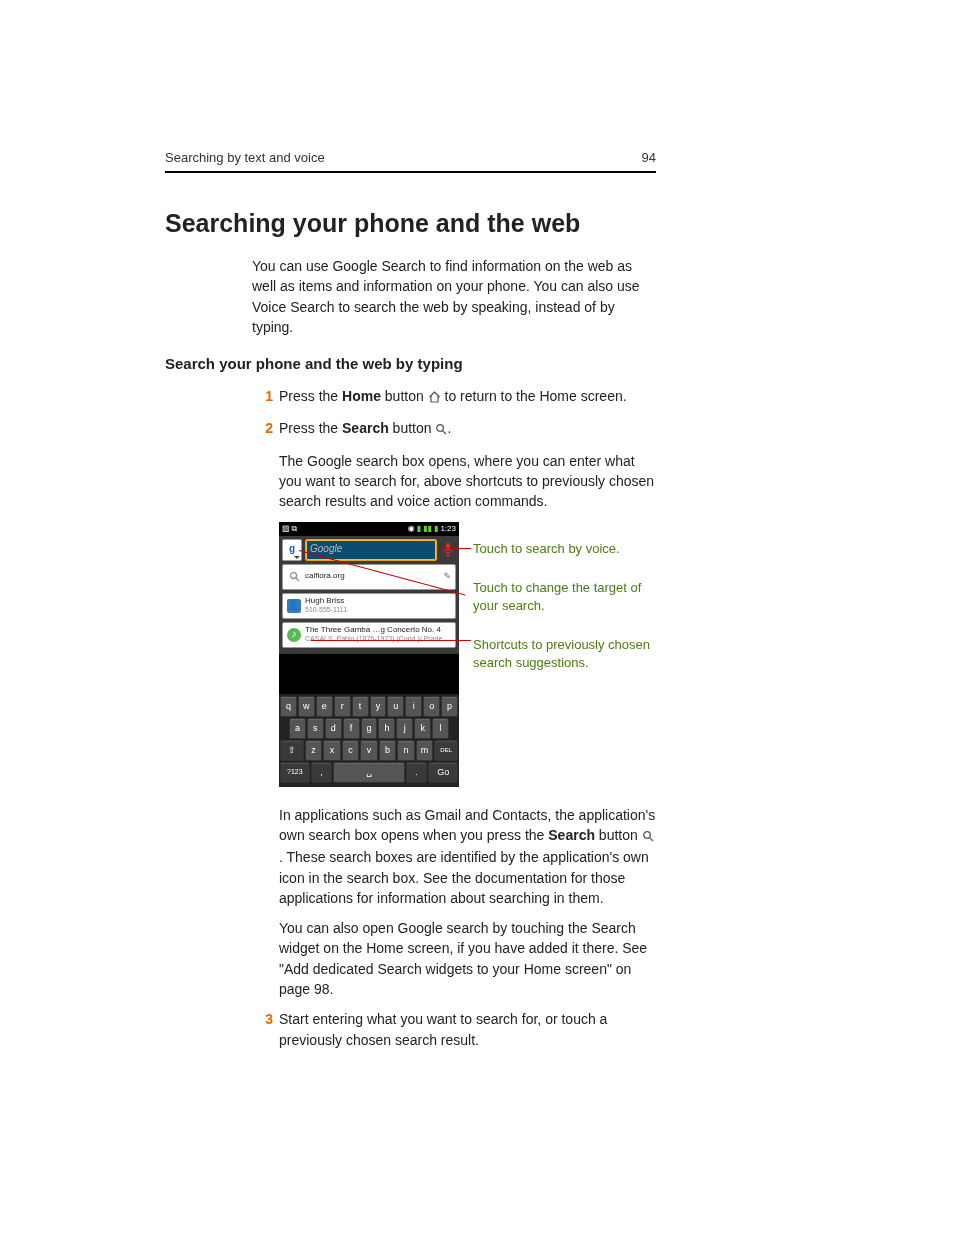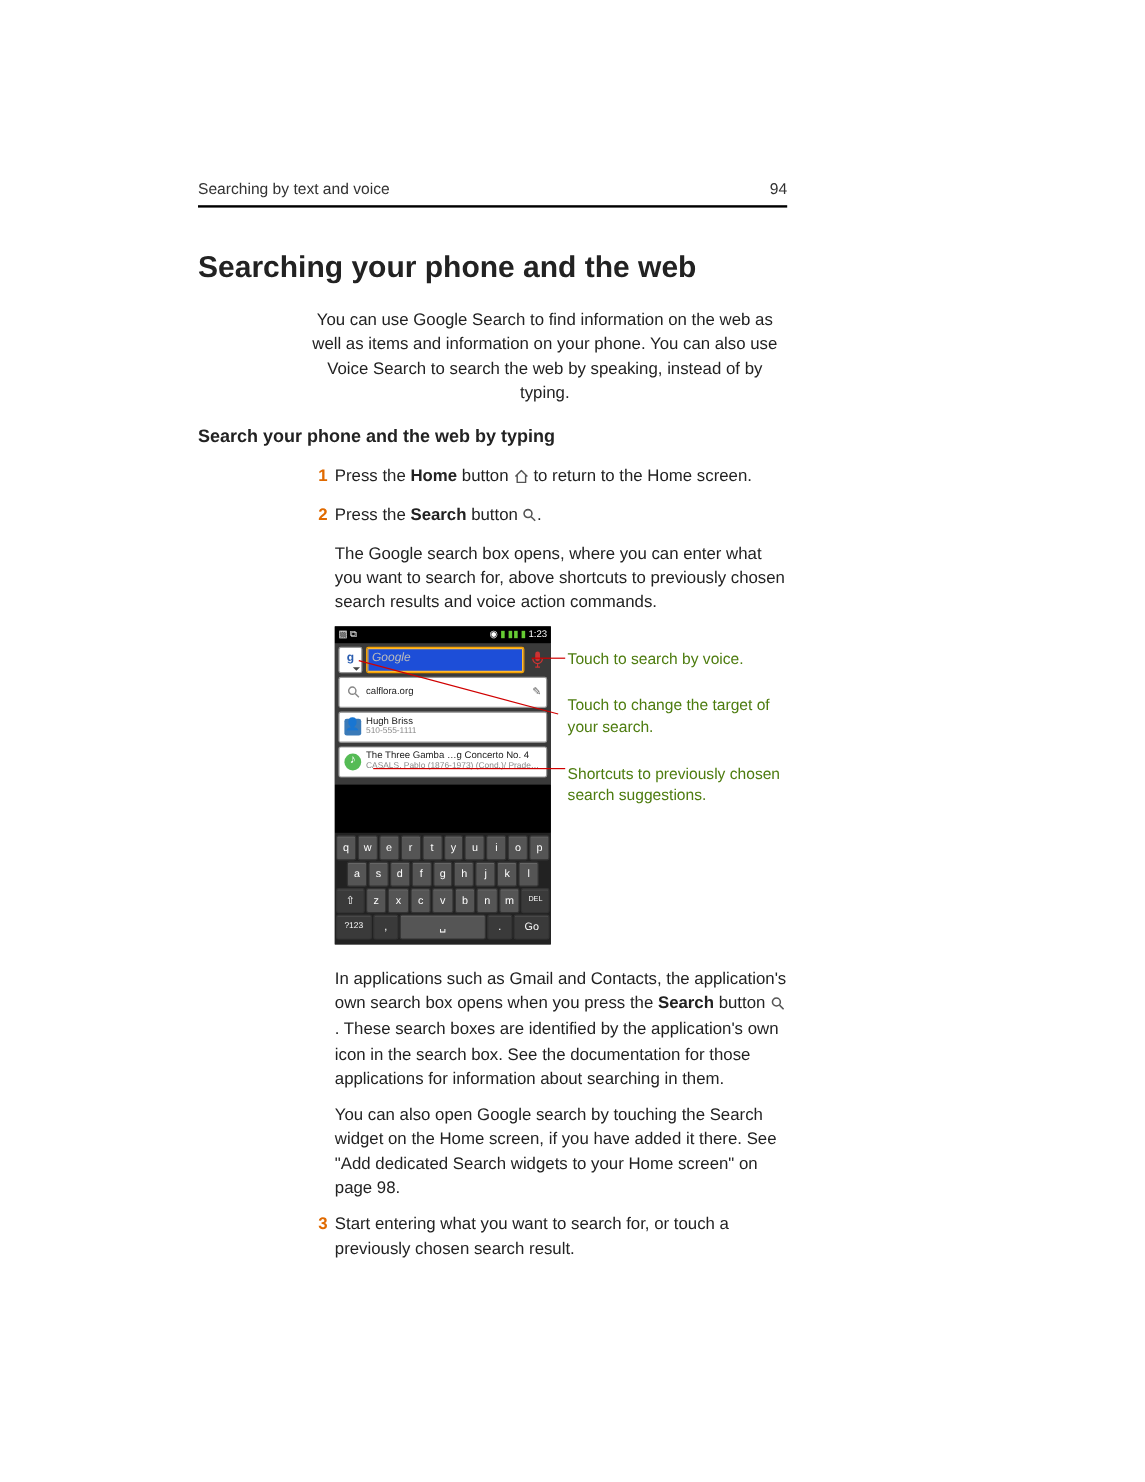--- a/index.html
+++ b/index.html
@@ -29,21 +29,20 @@
   h1.page-title {
     font-size: 25px;
     font-weight: bold;
     margin: 0 0 18px 0;
     color: #222;
   }
   .intro {
     margin-left: 87px;
     font-size: 14px;
     line-height: 1.45;
-    text-align: center;
   }
   .intro p { margin: 0 0 18px 0; }
   h2.section-title {
     font-size: 15px;
     font-weight: bold;
     margin: 14px 0 14px 0;
   }
   ol.steps {
     list-style: none;
     margin: 0 0 0 90px;
@@ -125,21 +124,21 @@
     content: "";
     border-left: 3px solid transparent;
     border-right: 3px solid transparent;
     border-top: 3px solid #444;
     position: absolute;
     bottom: 1px;
     right: 1px;
   }
   .search-input-box {
     flex: 1;
-    background: #1d4ed8;
+    background: #0c4a6e;
     border: 1px solid #f5a100;
     box-shadow: 0 0 0 1px #ffbb33 inset;
     border-radius: 2px;
     height: 20px;
     display: flex;
     align-items: center;
     padding: 0 4px;
     color: #bbb;
     font-size: 10px;
     font-style: italic;

